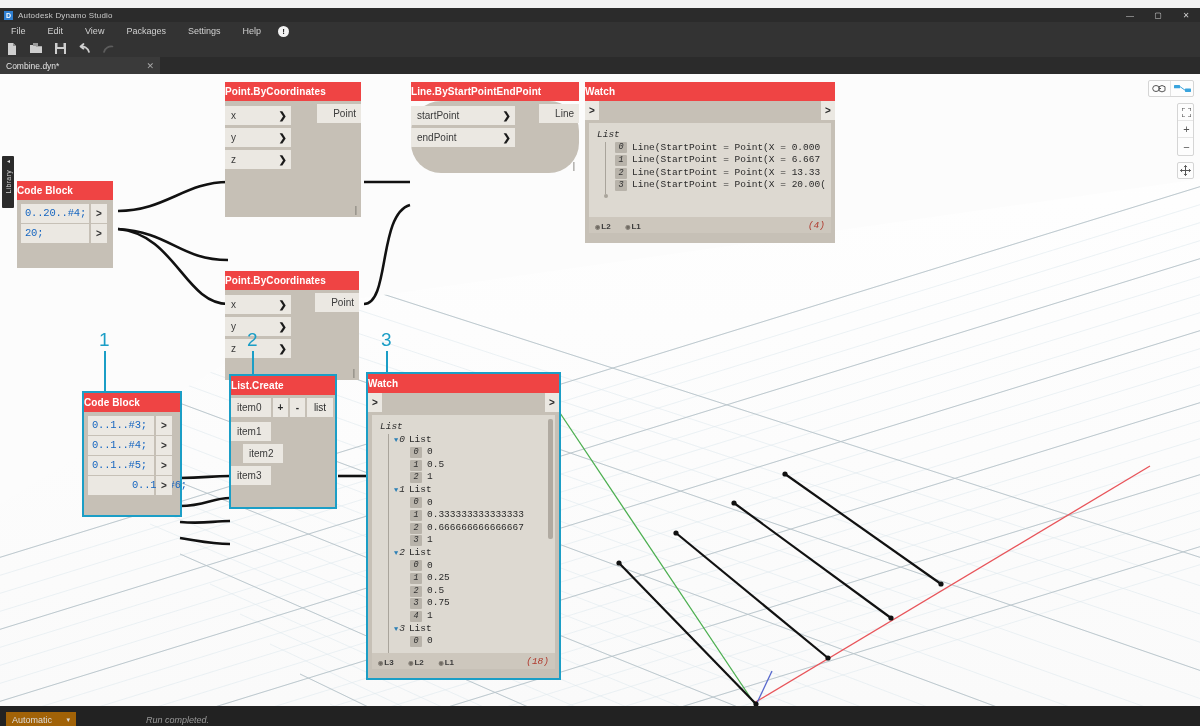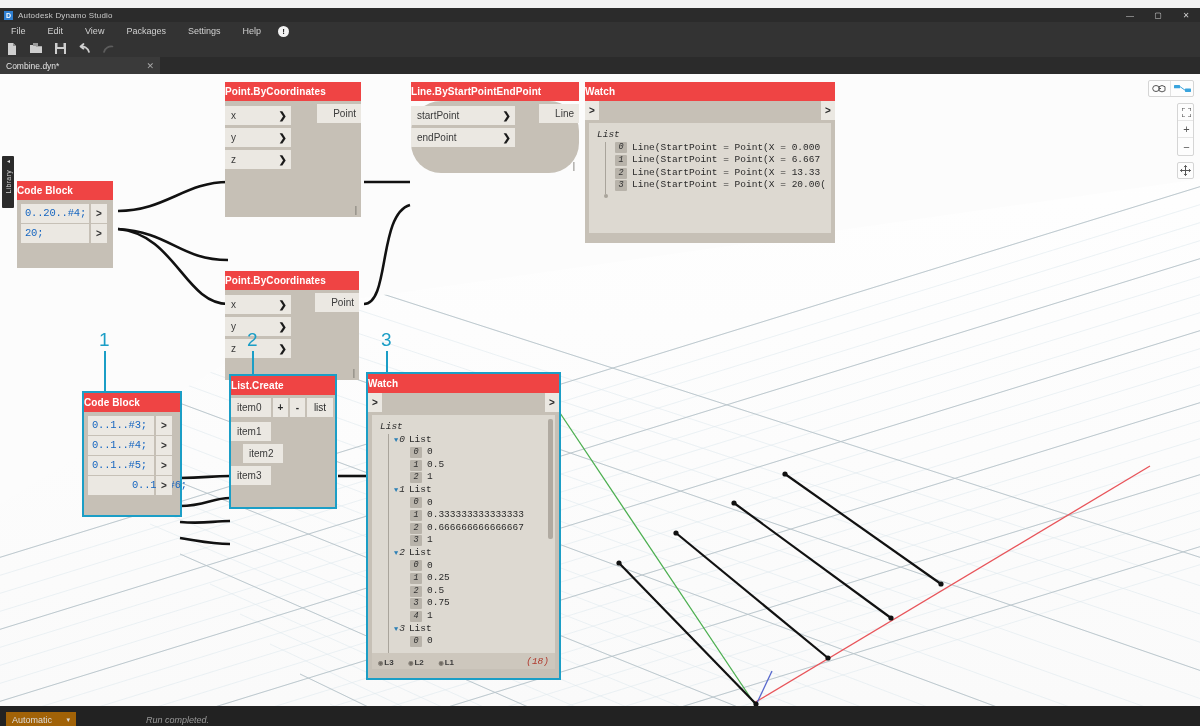--- a/index.html
+++ b/index.html
@@ -539,20 +539,27 @@
               <div class="wrow" style="padding-left:18px;">
                 <span class="widx">2</span>
                 <span>Line(StartPoint = Point(X = 13.33</span>
               </div>
               <div class="wrow" style="padding-left:18px;">
                 <span class="widx">3</span>
                 <span>Line(StartPoint = Point(X = 20.00(</span>
               </div>
             </div>
           </div>
+          <div class="watch-foot">
+            <span>
+              <span class="lchip">L2</span>
+              <span class="lchip">L1</span>
+            </span>
+            <span class="wcount">(4)</span>
+          </div>
         </div>
       </div>
     </div>
 
     <div class="annot" style="left:99px; top:255px;">1</div>
     <div class="annot-line" style="left:104px; top:277px; height:52px;"></div>
 
     <div class="annot" style="left:247px; top:255px;">2</div>
     <div class="annot-line" style="left:252px; top:277px; height:35px;"></div>
 

